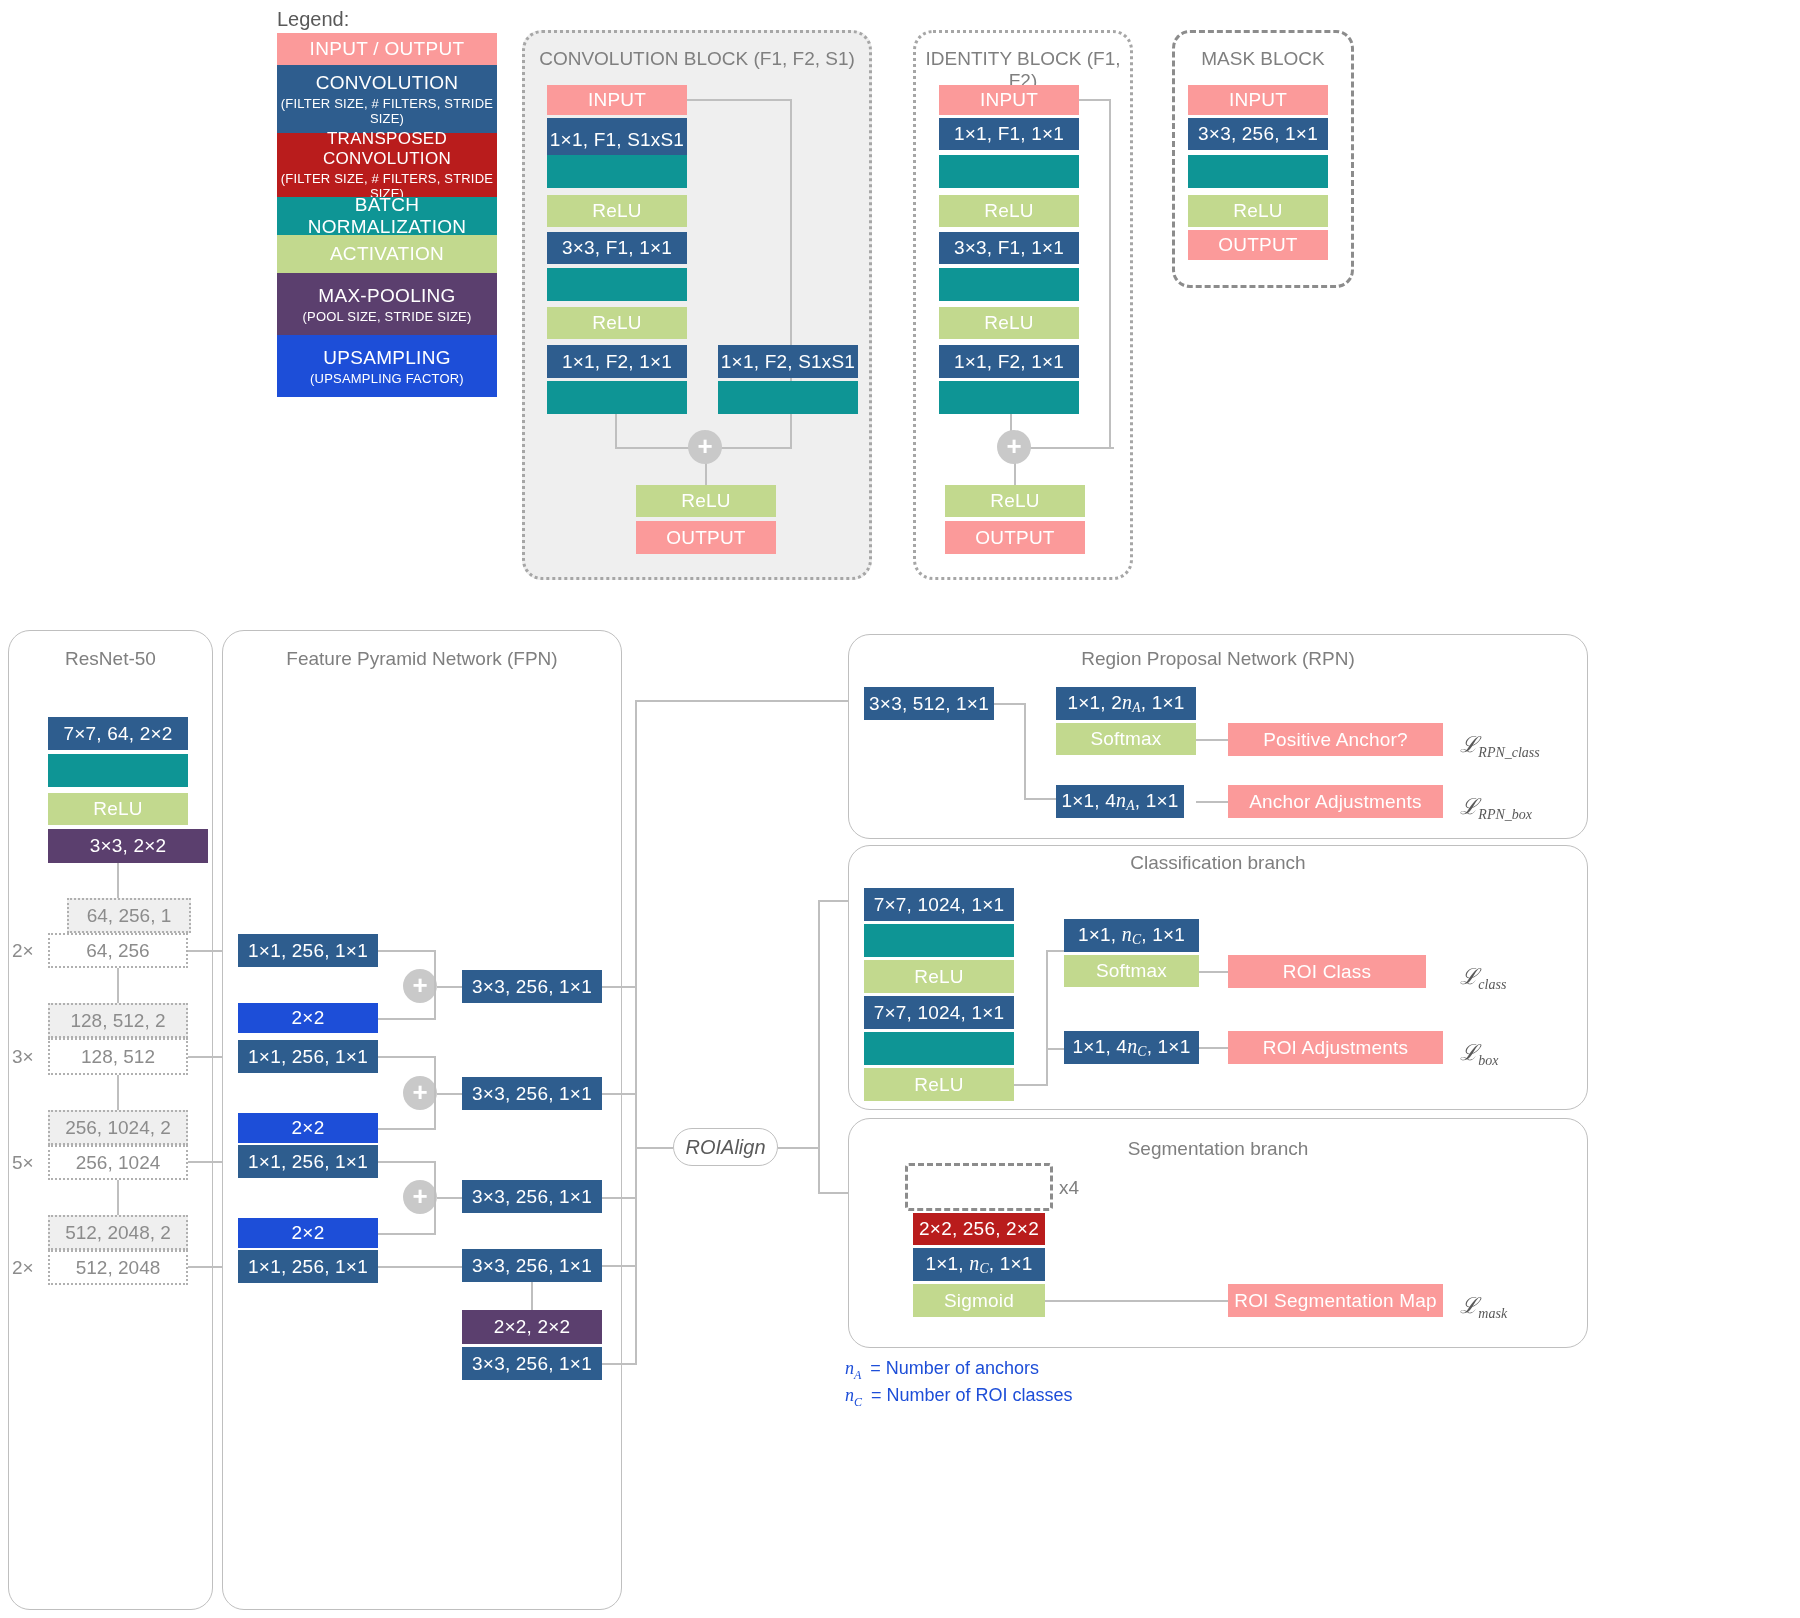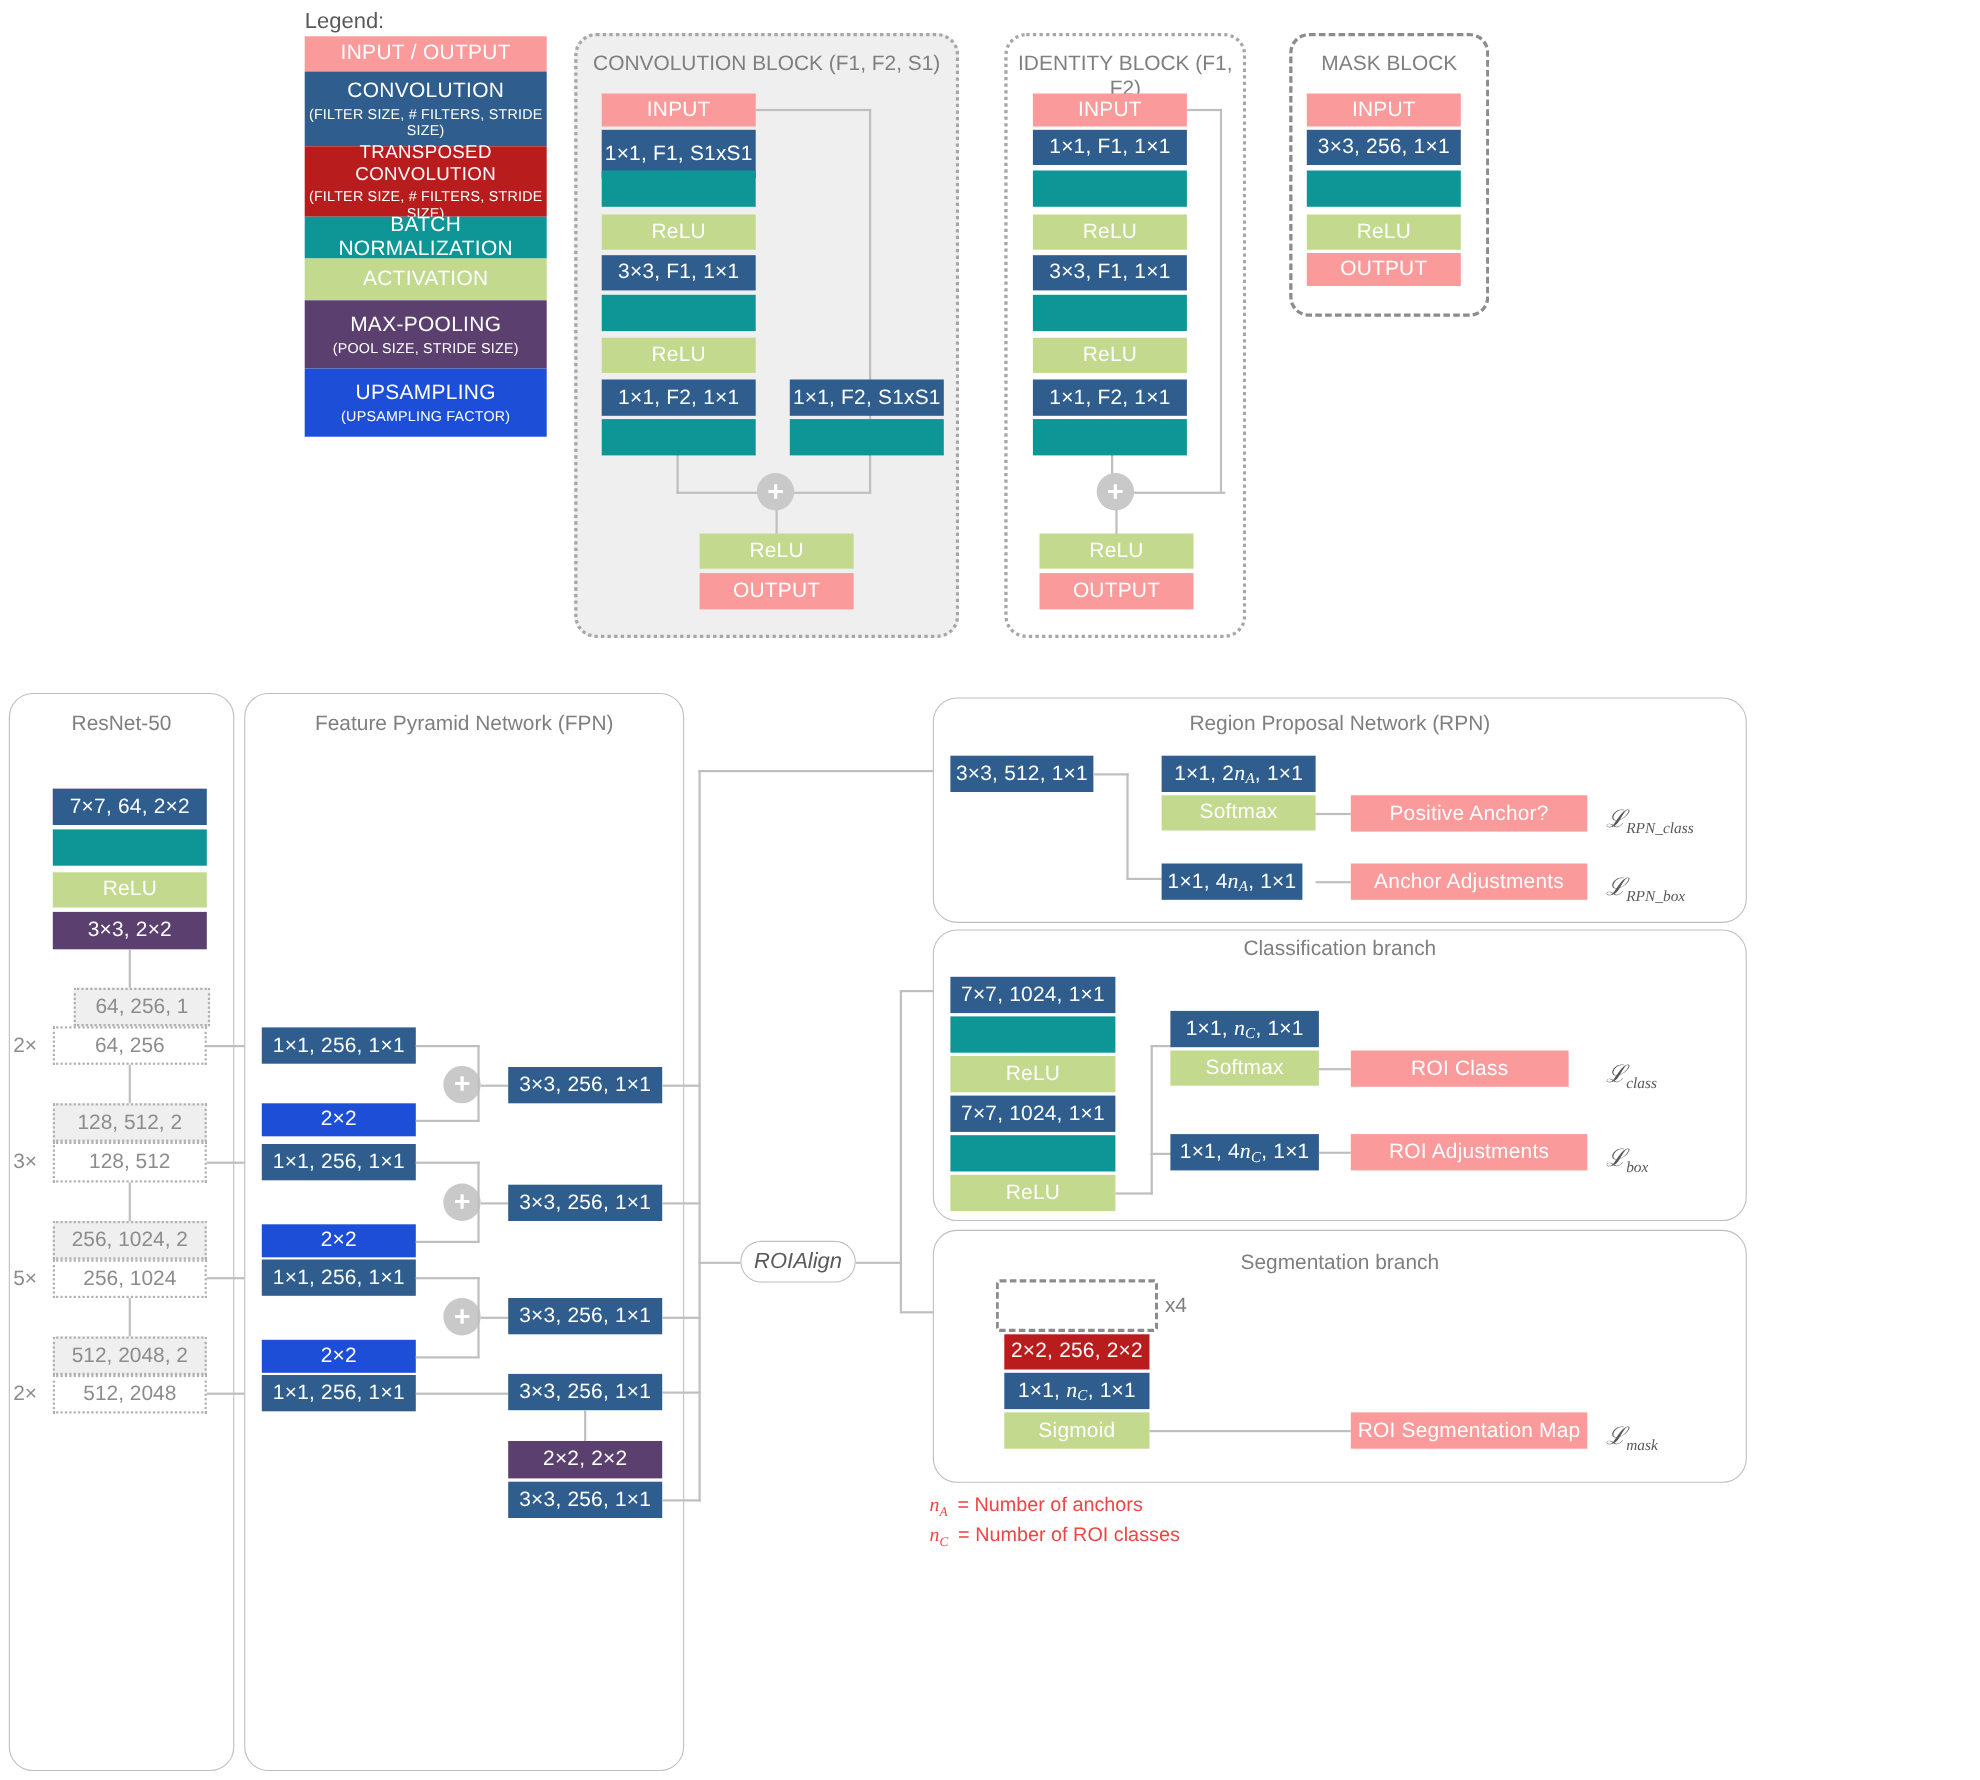--- a/index.html
+++ b/index.html
@@ -31,21 +31,21 @@
   .stagebox{position:absolute;box-sizing:border-box;border:2.5px dotted #b0b0b0;
             display:flex;align-items:center;justify-content:center;font-size:19px;color:#8c8c8c;}
   .stagebox.fill{background:#efefef;}
   .loss{position:absolute;font-size:20px;color:#595959;white-space:nowrap;
         font-family:"Liberation Serif",serif;font-style:italic;}
   .loss .cal{font-size:22px;font-style:italic;}
   .loss sub{font-size:14px;font-style:italic;}
   .roialign{position:absolute;box-sizing:border-box;border:1.6px solid #bfbfbf;border-radius:26px;
             background:#fff;display:flex;align-items:center;justify-content:center;
             font-size:20px;font-style:italic;color:#595959;}
-  .foot{position:absolute;font-size:18px;color:#ef4444;white-space:nowrap;
+  .foot{position:absolute;font-size:18px;color:#1d4ed8;white-space:nowrap;
         font-family:"Liberation Serif",serif;}
   .foot i{font-style:italic;}
   .foot sub{font-size:12px;font-style:italic;}
   .sub{font-size:.72em;vertical-align:-.22em;font-style:italic;
        font-family:"Liberation Serif",serif;}
   .it{font-style:italic;font-family:"Liberation Serif",serif;font-size:1.05em;}
   .legtitle{position:absolute;font-size:20px;color:#595959;}
   .legbar{position:absolute;box-sizing:border-box;display:flex;flex-direction:column;
           align-items:center;justify-content:center;color:#fff;text-align:center;}
   .legbar .m{font-size:19px;letter-spacing:.3px;}
@@ -144,21 +144,21 @@
 <div class="bar act" style="left:1188px;top:195px;width:140px;height:32px;">ReLU</div>
 <div class="bar io" style="left:1188px;top:230px;width:140px;height:30px;">OUTPUT</div>
 
 <div class="round" style="left:8px;top:630px;width:205px;height:980px;"></div>
 <div class="grpttl" style="left:8px;top:648px;width:205px;">ResNet-50</div>
 
 <div class="bar io" style="left:48px;top:681px;width:136px;height:32px;margin-top:36px;">IMAGE</div>
 <div class="bar conv" style="left:48px;top:717px;width:140px;height:33px;">7×7, 64, 2×2</div>
 <div class="bar bn" style="left:48px;top:754px;width:140px;height:33px;"></div>
 <div class="bar act" style="left:48px;top:793px;width:140px;height:32px;">ReLU</div>
-<div class="bar pool" style="left:48px;top:829px;width:140px;height:34px;text-align:center;">3×3, 2×2</div>
+<div class="bar pool" style="left:48px;top:829px;width:160px;height:34px;text-align:center;">3×3, 2×2</div>
 
 <div class="ln lnv" style="left:117px;top:863px;height:35px;"></div>
 <div class="ln lnv" style="left:117px;top:968px;height:35px;"></div>
 <div class="ln lnv" style="left:117px;top:1075px;height:35px;"></div>
 <div class="ln lnv" style="left:117px;top:1180px;height:35px;"></div>
 
 <div class="stagebox fill" style="left:48px;top:898px;width:124px;height:35px;margin-left:19px;">64, 256, 1</div>
 <div class="stagebox" style="left:48px;top:933px;width:140px;height:35px;">64, 256</div>
 <div class="mult" style="left:12px;top:940px;">2×</div>
 

